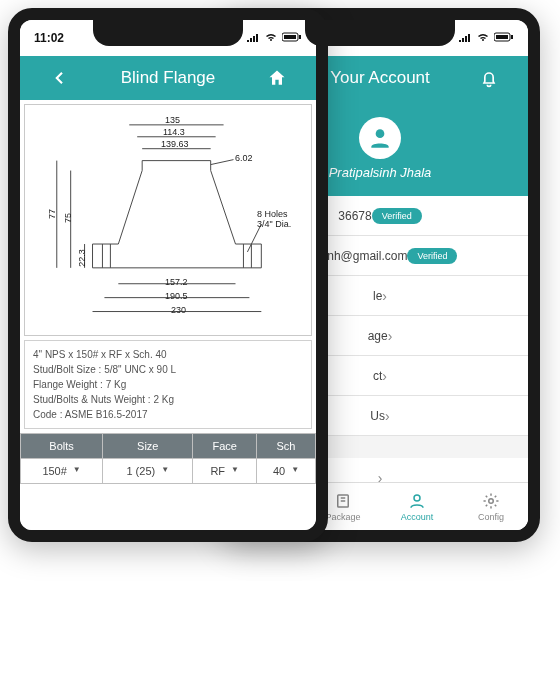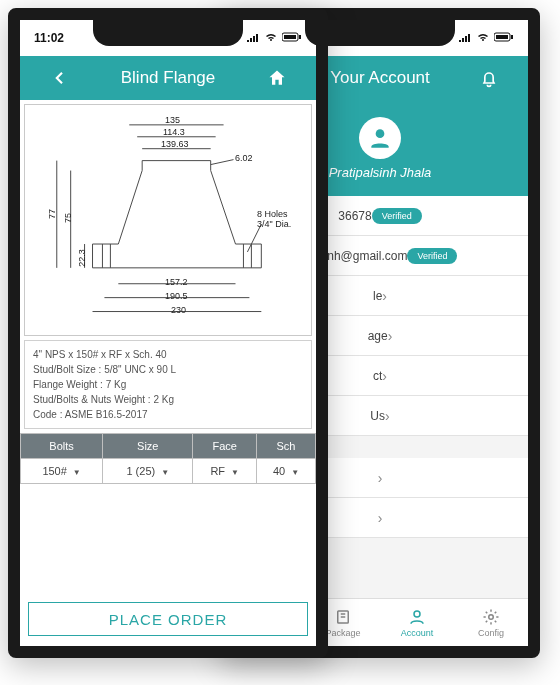--- a/index.html
+++ b/index.html
@@ -1,24 +1,24 @@
 <!DOCTYPE html>
 <html><head>
 <meta charset="utf-8">
 <style>
   * { box-sizing: border-box; margin: 0; padding: 0; font-family: -apple-system, Helvetica, Arial, sans-serif; }
   body { background: #fff; width: 560px; height: 685px; position: relative; overflow: hidden; }
 
   .phone {
     position: absolute;
     width: 320px;
-    height: 650px;
+    height: 534px;
     background: #fff;
     border: 12px solid #1a1a1a;
-    border-radius: 8px;
+    border-radius: 24px;
     overflow: hidden;
     box-shadow: 0 8px 30px rgba(0,0,0,0.25);
   }
   .phone-back { left: 220px; top: 8px; }
   .phone-front { left: 8px; top: 8px; }
 
   .notch {
     position: absolute;
     top: 0; left: 50%; transform: translateX(-50%);
     width: 150px; height: 26px;
@@ -69,21 +69,21 @@
   }
 
   table.opts { width:100%; border-collapse: collapse; font-size:11px; }
   table.opts th, table.opts td {
     border:1px solid #bfbfbf;
     text-align:center;
     padding: 6px 2px;
   }
   table.opts th { background:#6f7a7f; color:#fff; font-weight:500; }
   table.opts td { color:#444; }
-  .dd { display:inline-flex; align-items:flex-end; gap:6px; justify-content:center; }
+  .dd { display:inline-flex; align-items:flex-start; gap:6px; justify-content:center; }
   .dd .tri { font-size:8px; color:#555; }
 
   .place-order {
     position:absolute; bottom:10px; left:8px; right:8px;
     height:34px;
     border:1px solid #2aa6a6;
     color:#2aa6a6;
     background:#fff;
     display:flex; align-items:center; justify-content:center;
     font-size:15px; letter-spacing:1px;
@@ -377,17 +377,14 @@
         <td>
           <span class="dd">
                 <span>40</span>
                 <span class="tri">▼</span>
               </span>
         </td>
       </tr>
     </tbody>
       </table>
 
-    <div class="place-order">
-      <span>PLACE ORDER</span>
-    </div>
   </div>
 </div>
 
 </body></html>

